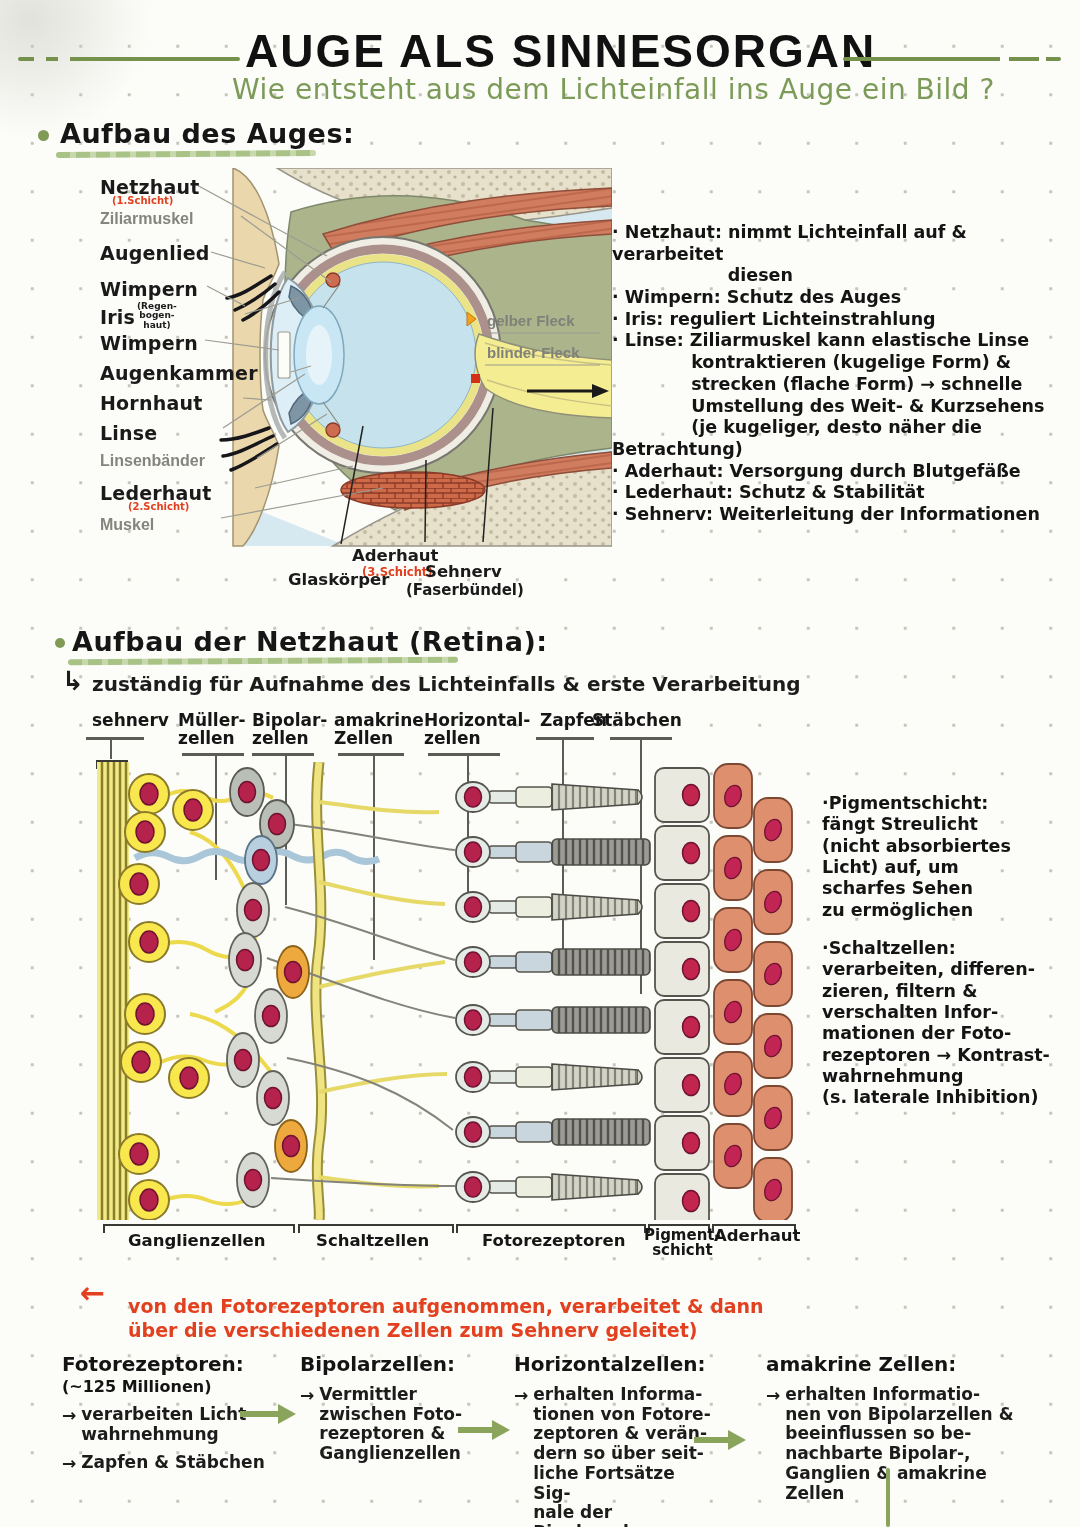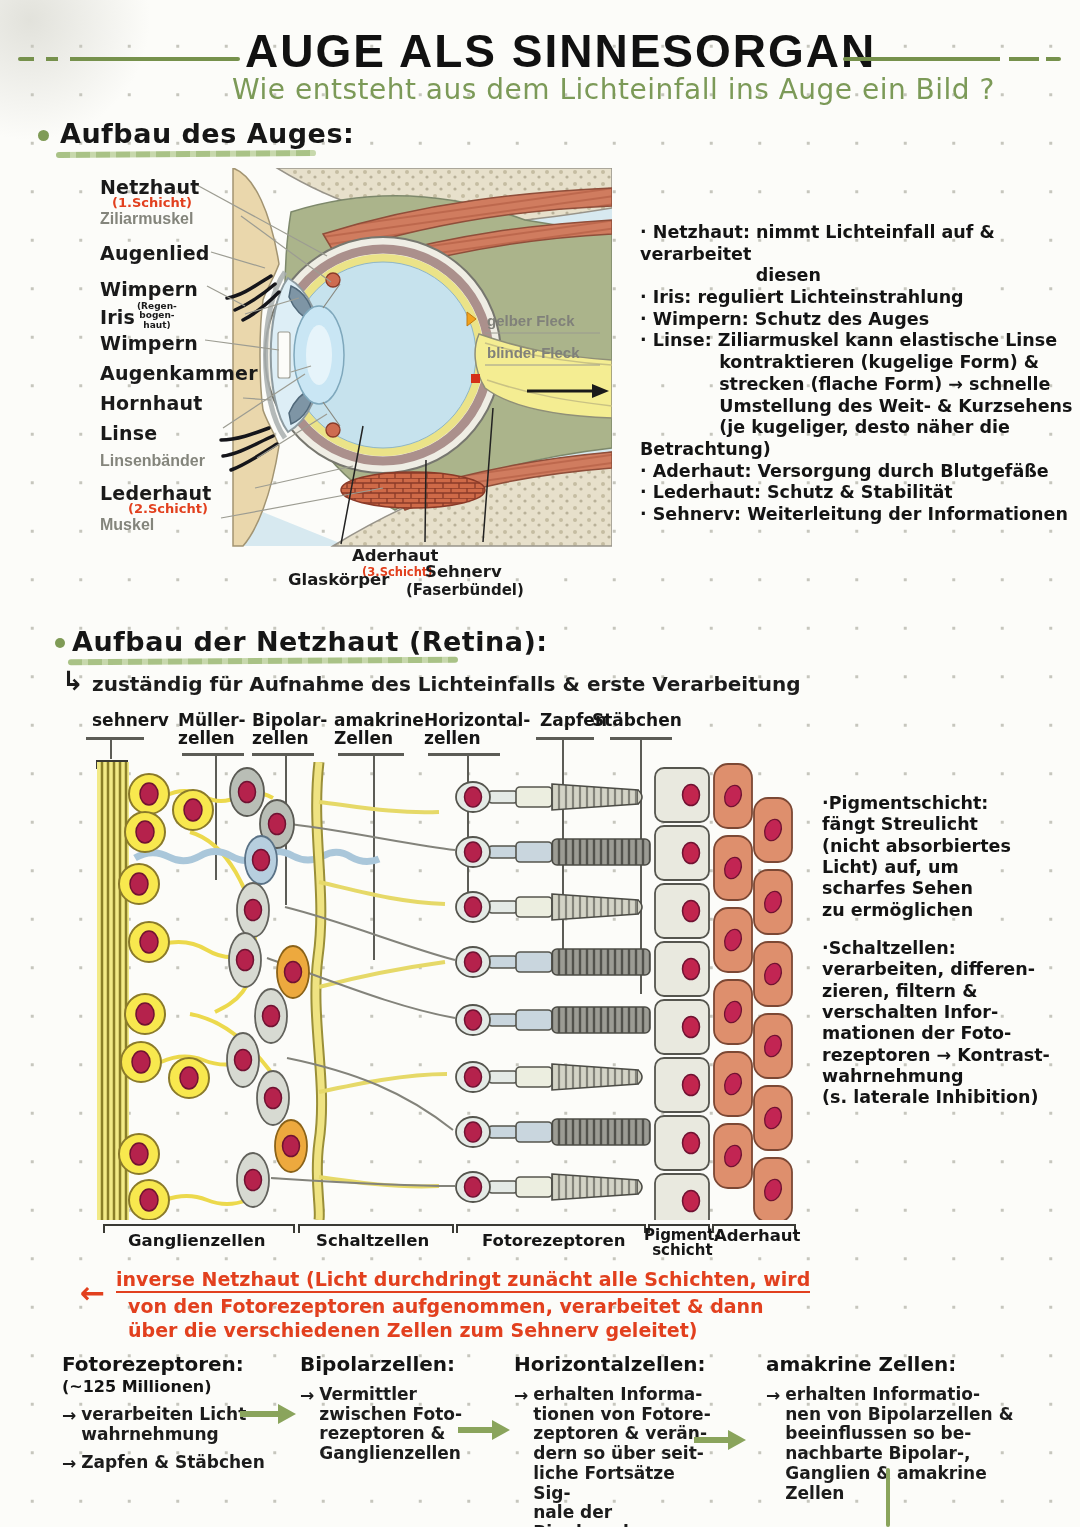--- a/index.html
+++ b/index.html
@@ -23,25 +23,25 @@
   .dash-left{background:linear-gradient(90deg,#76914c 0 16px,transparent 16px 28px,#76914c 28px 40px,transparent 40px 52px,#76914c 52px 100%);}
   .dash-right{background:linear-gradient(90deg,#76914c 0 72%,transparent 72% 76%,#76914c 76% 90%,transparent 90% 93%,#76914c 93% 100%);}
   
   .sec-head{font-size:27px;font-weight:700;letter-spacing:.5px;color:#161616;}
   .scribble{height:6px;border-radius:3px;transform:rotate(-.4deg);
     background:repeating-linear-gradient(93deg,#a9c286 0 14px,#c7d8ac 14px 20px);}
   .green-dot{width:11px;height:11px;border-radius:50%;background:#7f9b56;}
   
   .hand-label{font-size:19px;font-weight:700;letter-spacing:.2px;color:#1a1a1a;white-space:nowrap;}
   .print-label{font-family:"Liberation Sans",sans-serif;font-size:16px;font-weight:600;color:#84857c;white-space:nowrap;}
-  .red-sub{font-size:13px;font-weight:700;color:#e2401e;white-space:nowrap;}
+  .red-sub{font-size:10px;font-weight:700;color:#e2401e;white-space:nowrap;}
   .tiny-sub{font-size:9px;font-weight:700;line-height:1.05;color:#1a1a1a;}
   .small-hand{font-size:16.5px;font-weight:700;color:#1a1a1a;white-space:nowrap;}
   
-  .note{font-size:17.5px;font-weight:600;line-height:1.24;color:#141414;padding-left:28px;}
+  .note{font-size:17.5px;font-weight:600;line-height:1.24;color:#141414;}
   .side-note{font-size:17.5px;font-weight:600;line-height:1.22;color:#141414;}
   
   .ret-label{font-size:17px;font-weight:700;line-height:1.05;color:#161616;white-space:pre-line;}
   .bar{height:2.5px;background:#5c5c56;}
   .vline{width:2px;background:#5c5c56;}
   .bracket{border:2px solid #3a3a34;border-bottom:none;height:7px;}
   .bot-label{font-size:16.5px;font-weight:700;line-height:1.0;color:#161616;text-align:center;white-space:pre-line;}
   
   .red-arrow{font-size:30px;font-weight:700;color:#e2401e;line-height:1;}
   .red-l1{font-size:19px;font-weight:700;color:#e2401e;border-bottom:2.5px solid #e2401e;padding-bottom:1px;white-space:nowrap;}
@@ -173,22 +173,22 @@
 
   <div class="abs small-hand" style="left:352px;top:546px;">Aderhaut</div>
   <div class="abs red-sub" style="left:362px;top:565px;font-size:11.5px;">(3.Schicht)</div>
   <div class="abs small-hand" style="left:288px;top:570px;">Glaskörper</div>
   <div class="abs small-hand" style="left:425px;top:562px;">Sehnerv</div>
   <div class="abs small-hand" style="left:406px;top:581px;font-size:15px;">(Faserbündel)</div>
 
   <div class="abs" style="left:612px;top:222px;width:462px;">
     <div class="note ml">· Netzhaut: nimmt Lichteinfall auf &amp; verarbeitet
                    diesen</div>
+    <div class="note ml">· Wimpern: Schutz des Auges</div>
     <div class="note ml">· Iris: reguliert Lichteinstrahlung</div>
-    <div class="note ml">· Wimpern: Schutz des Auges</div>
     <div class="note ml">· Linse: Ziliarmuskel kann elastische Linse
              kontraktieren (kugelige Form) &amp;
              strecken (flache Form) → schnelle
              Umstellung des Weit- &amp; Kurzsehens
              (je kugeliger, desto näher die Betrachtung)</div>
     <div class="note ml">· Aderhaut: Versorgung durch Blutgefäße</div>
     <div class="note ml">· Lederhaut: Schutz &amp; Stabilität</div>
     <div class="note ml">· Sehnerv: Weiterleitung der Informationen</div>
   </div>
 
@@ -427,21 +427,20 @@
   <div class="abs bot-label" style="left:316px;top:1233px;">Schaltzellen</div>
   <div class="abs bracket" style="left:456px;top:1224px;width:186px;"></div>
   <div class="abs bot-label" style="left:482px;top:1233px;">Fotorezeptoren</div>
   <div class="abs bracket" style="left:648px;top:1224px;width:58px;"></div>
   <div class="abs bot-label" style="left:644px;top:1228px;font-size:15px;">Pigment-
 schicht</div>
   <div class="abs bracket" style="left:712px;top:1224px;width:80px;"></div>
   <div class="abs bot-label" style="left:714px;top:1228px;">Aderhaut</div>
 
   <div class="abs red-arrow" style="left:80px;top:1278px;">←</div>
-  <div class="abs red-l1" style="left:116px;top:1268px;">inverse Netzhaut (Licht durchdringt zunächt alle Schichten, wird</div>
   <div class="abs red-rest ml" style="left:128px;top:1294px;">von den Fotorezeptoren aufgenommen, verarbeitet &amp; dann
 über die verschiedenen Zellen zum Sehnerv geleitet)</div>
 
   <div class="abs" style="left:62px;top:1352px;width:218px;">
     <div class="col-title">Fotorezeptoren:</div>
     <div class="col-sub">(~125 Millionen)</div>
     <div class="col-item">
       <span class="it-arrow">→</span>
       <span class="it-text ml">verarbeiten Licht-
 wahrnehmung</span>

